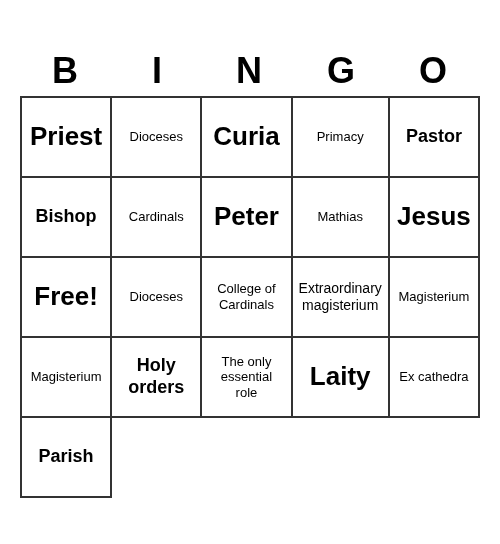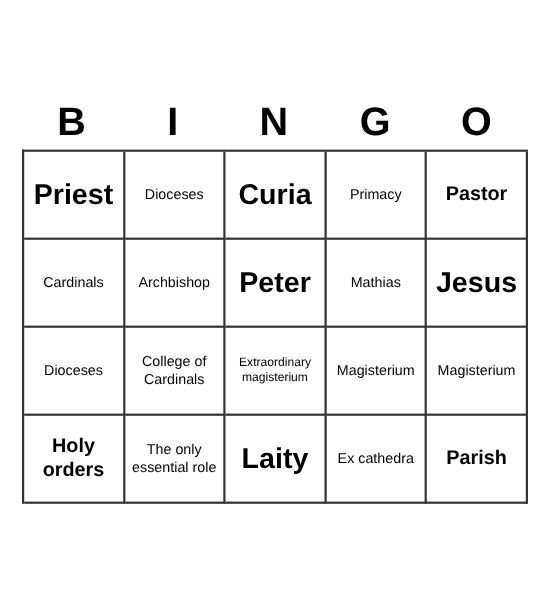--- a/index.html
+++ b/index.html
@@ -67,21 +67,21 @@
     .size-medium {
       font-size: 18px;
       font-weight: bold;
     }
 
     .size-small {
       font-size: 13px;
     }
 
     .size-xsmall {
-      font-size: 11px;
+      font-size: 14px;
     }
   </style>
 </head>
 <body>
 
 <div class="bingo-container">
   <div class="bingo-header">
   <div class="bingo-header-cell">B</div>
       <div class="bingo-header-cell">I</div>
       <div class="bingo-header-cell">N</div>
@@ -98,33 +98,36 @@
       <div class="bingo-cell">
         <span class="cell-text size-large">Curia</span>
       </div>
       <div class="bingo-cell">
         <span class="cell-text size-small">Primacy</span>
       </div>
       <div class="bingo-cell">
         <span class="cell-text size-medium">Pastor</span>
       </div>
       <div class="bingo-cell">
-        <span class="cell-text size-small">Cardinals</span>
+        <span class="cell-text size-medium">Bishop</span>
       </div>
       <div class="bingo-cell">
-        <span class="cell-text size-small">Archbishop</span>
+        <span class="cell-text size-small">Cardinals</span>
       </div>
       <div class="bingo-cell">
         <span class="cell-text size-large">Peter</span>
       </div>
       <div class="bingo-cell">
         <span class="cell-text size-small">Mathias</span>
       </div>
       <div class="bingo-cell">
         <span class="cell-text size-large">Jesus</span>
+      </div>
+      <div class="bingo-cell">
+        <span class="cell-text size-large">Free!</span>
       </div>
       <div class="bingo-cell">
         <span class="cell-text size-small">Dioceses</span>
       </div>
       <div class="bingo-cell">
         <span class="cell-text size-small">College of Cardinals</span>
       </div>
       <div class="bingo-cell">
         <span class="cell-text size-xsmall">Extraordinary magisterium</span>
       </div>

